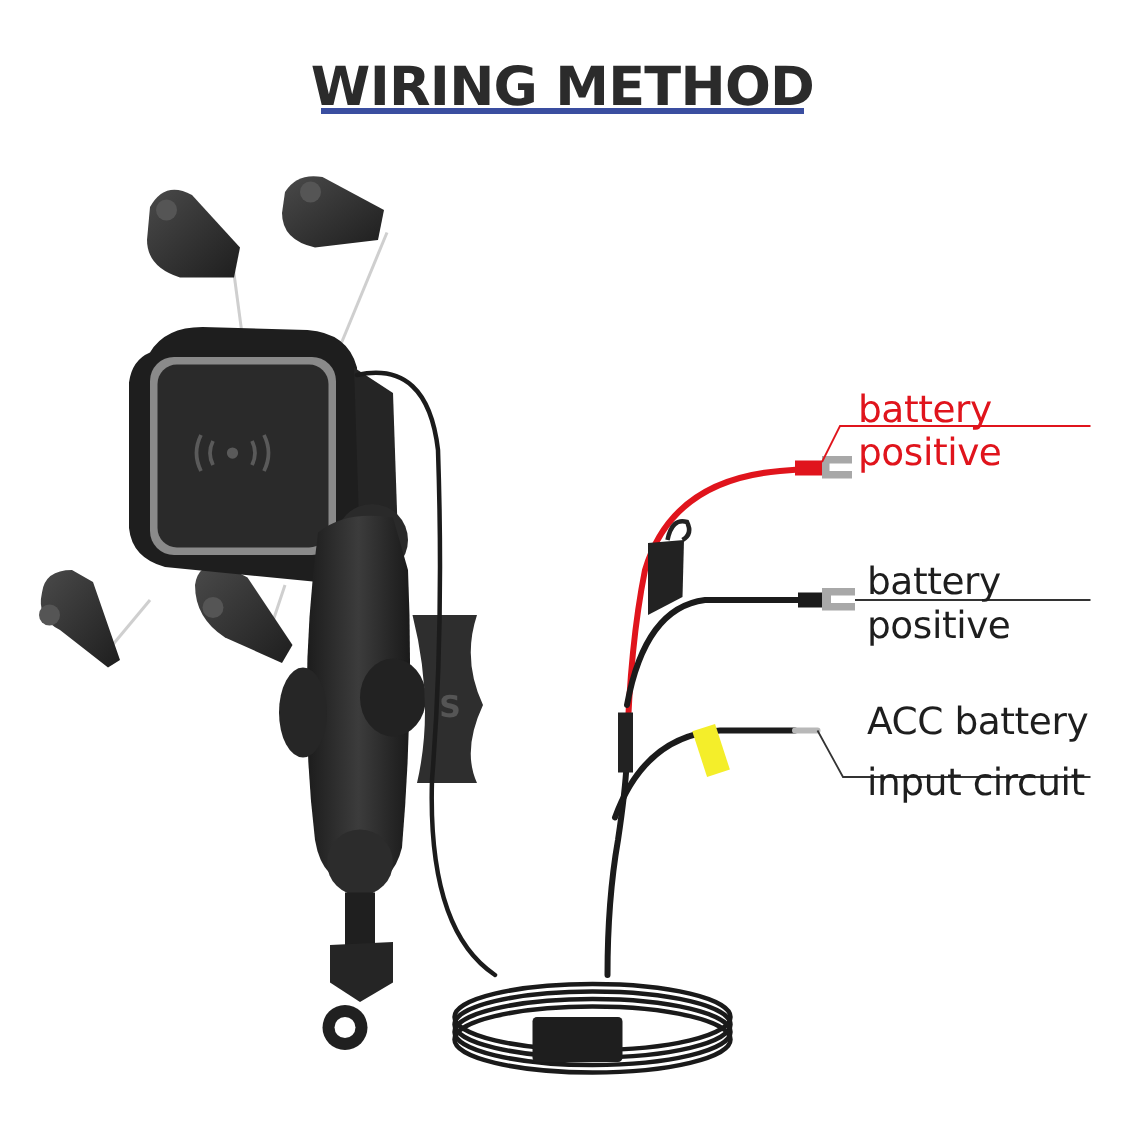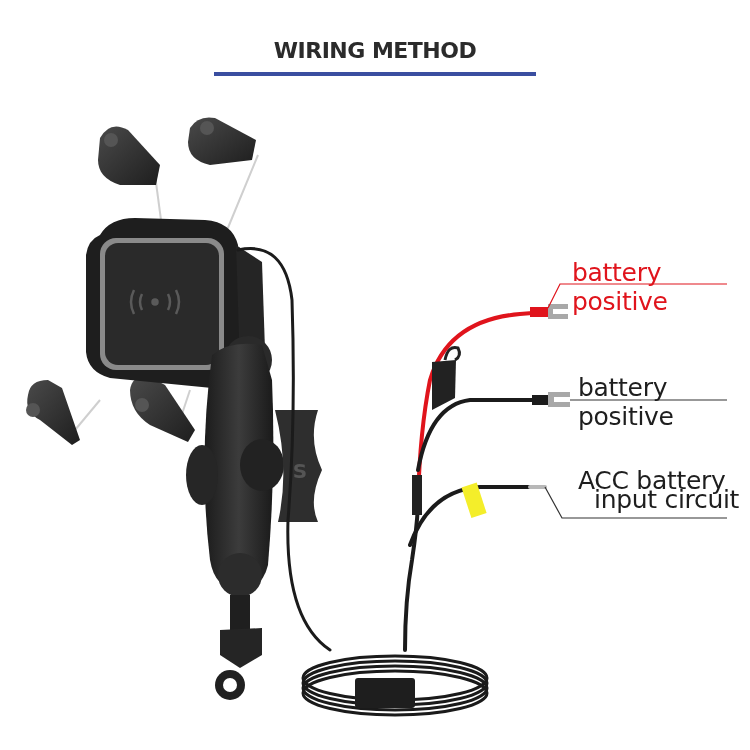--- a/index.html
+++ b/index.html
@@ -1,17 +1,17 @@
 <!DOCTYPE html>
 <html><head>
 <meta charset="utf-8">
 <style>
   html,body{margin:0;padding:0;background:#ffffff;}
   body{width:750px;height:750px;position:relative;overflow:hidden;font-family:"Liberation Sans",sans-serif;}
-  .title{position:absolute;left:0;width:750px;top:38px;text-align:center;font-family:"DejaVu Sans",sans-serif;font-weight:bold;font-size:22px;letter-spacing:-0.5px;color:#2b2b2b;}
+  .title{position:absolute;left:0;width:750px;top:38px;text-align:center;font-family:"DejaVu Sans",sans-serif;font-weight:bold;font-size:36px;letter-spacing:-0.5px;color:#2b2b2b;}
   .title-rule{position:absolute;left:214px;top:72px;width:322px;height:4px;background:#3a4ea0;}
   .label{position:absolute;font-family:"DejaVu Sans",sans-serif;font-size:25px;letter-spacing:-0.3px;}
   .label.red{color:#e0141c;}
   .label.dark{color:#1e1e1e;}
   svg.art{position:absolute;left:0;top:0;}
 </style>
 </head>
 <body>
 
 <div class="title">WIRING METHOD</div>
@@ -123,13 +123,13 @@
   <g fill="none" stroke-width="1.2">
     <path d="M548 308 L560 284 L727 284" stroke="#e0141c"></path>
     <path d="M570 400 L727 400" stroke="#333"></path>
     <path d="M545 487 L562 518 L727 518" stroke="#333"></path>
   </g>
 </svg>
 
 <div class="label red" style="left:572px;top:258px;">battery positive</div>
 <div class="label dark" style="left:578px;top:373px;">battery positive</div>
 <div class="label dark" style="left:578px;top:466px;">ACC battery</div>
-<div class="label dark" style="left:578px;top:485px;margin-left:16px;">input circuit</div>
+<div class="label dark" style="left:578px;top:507px;">input circuit</div>
 
 </body></html>

